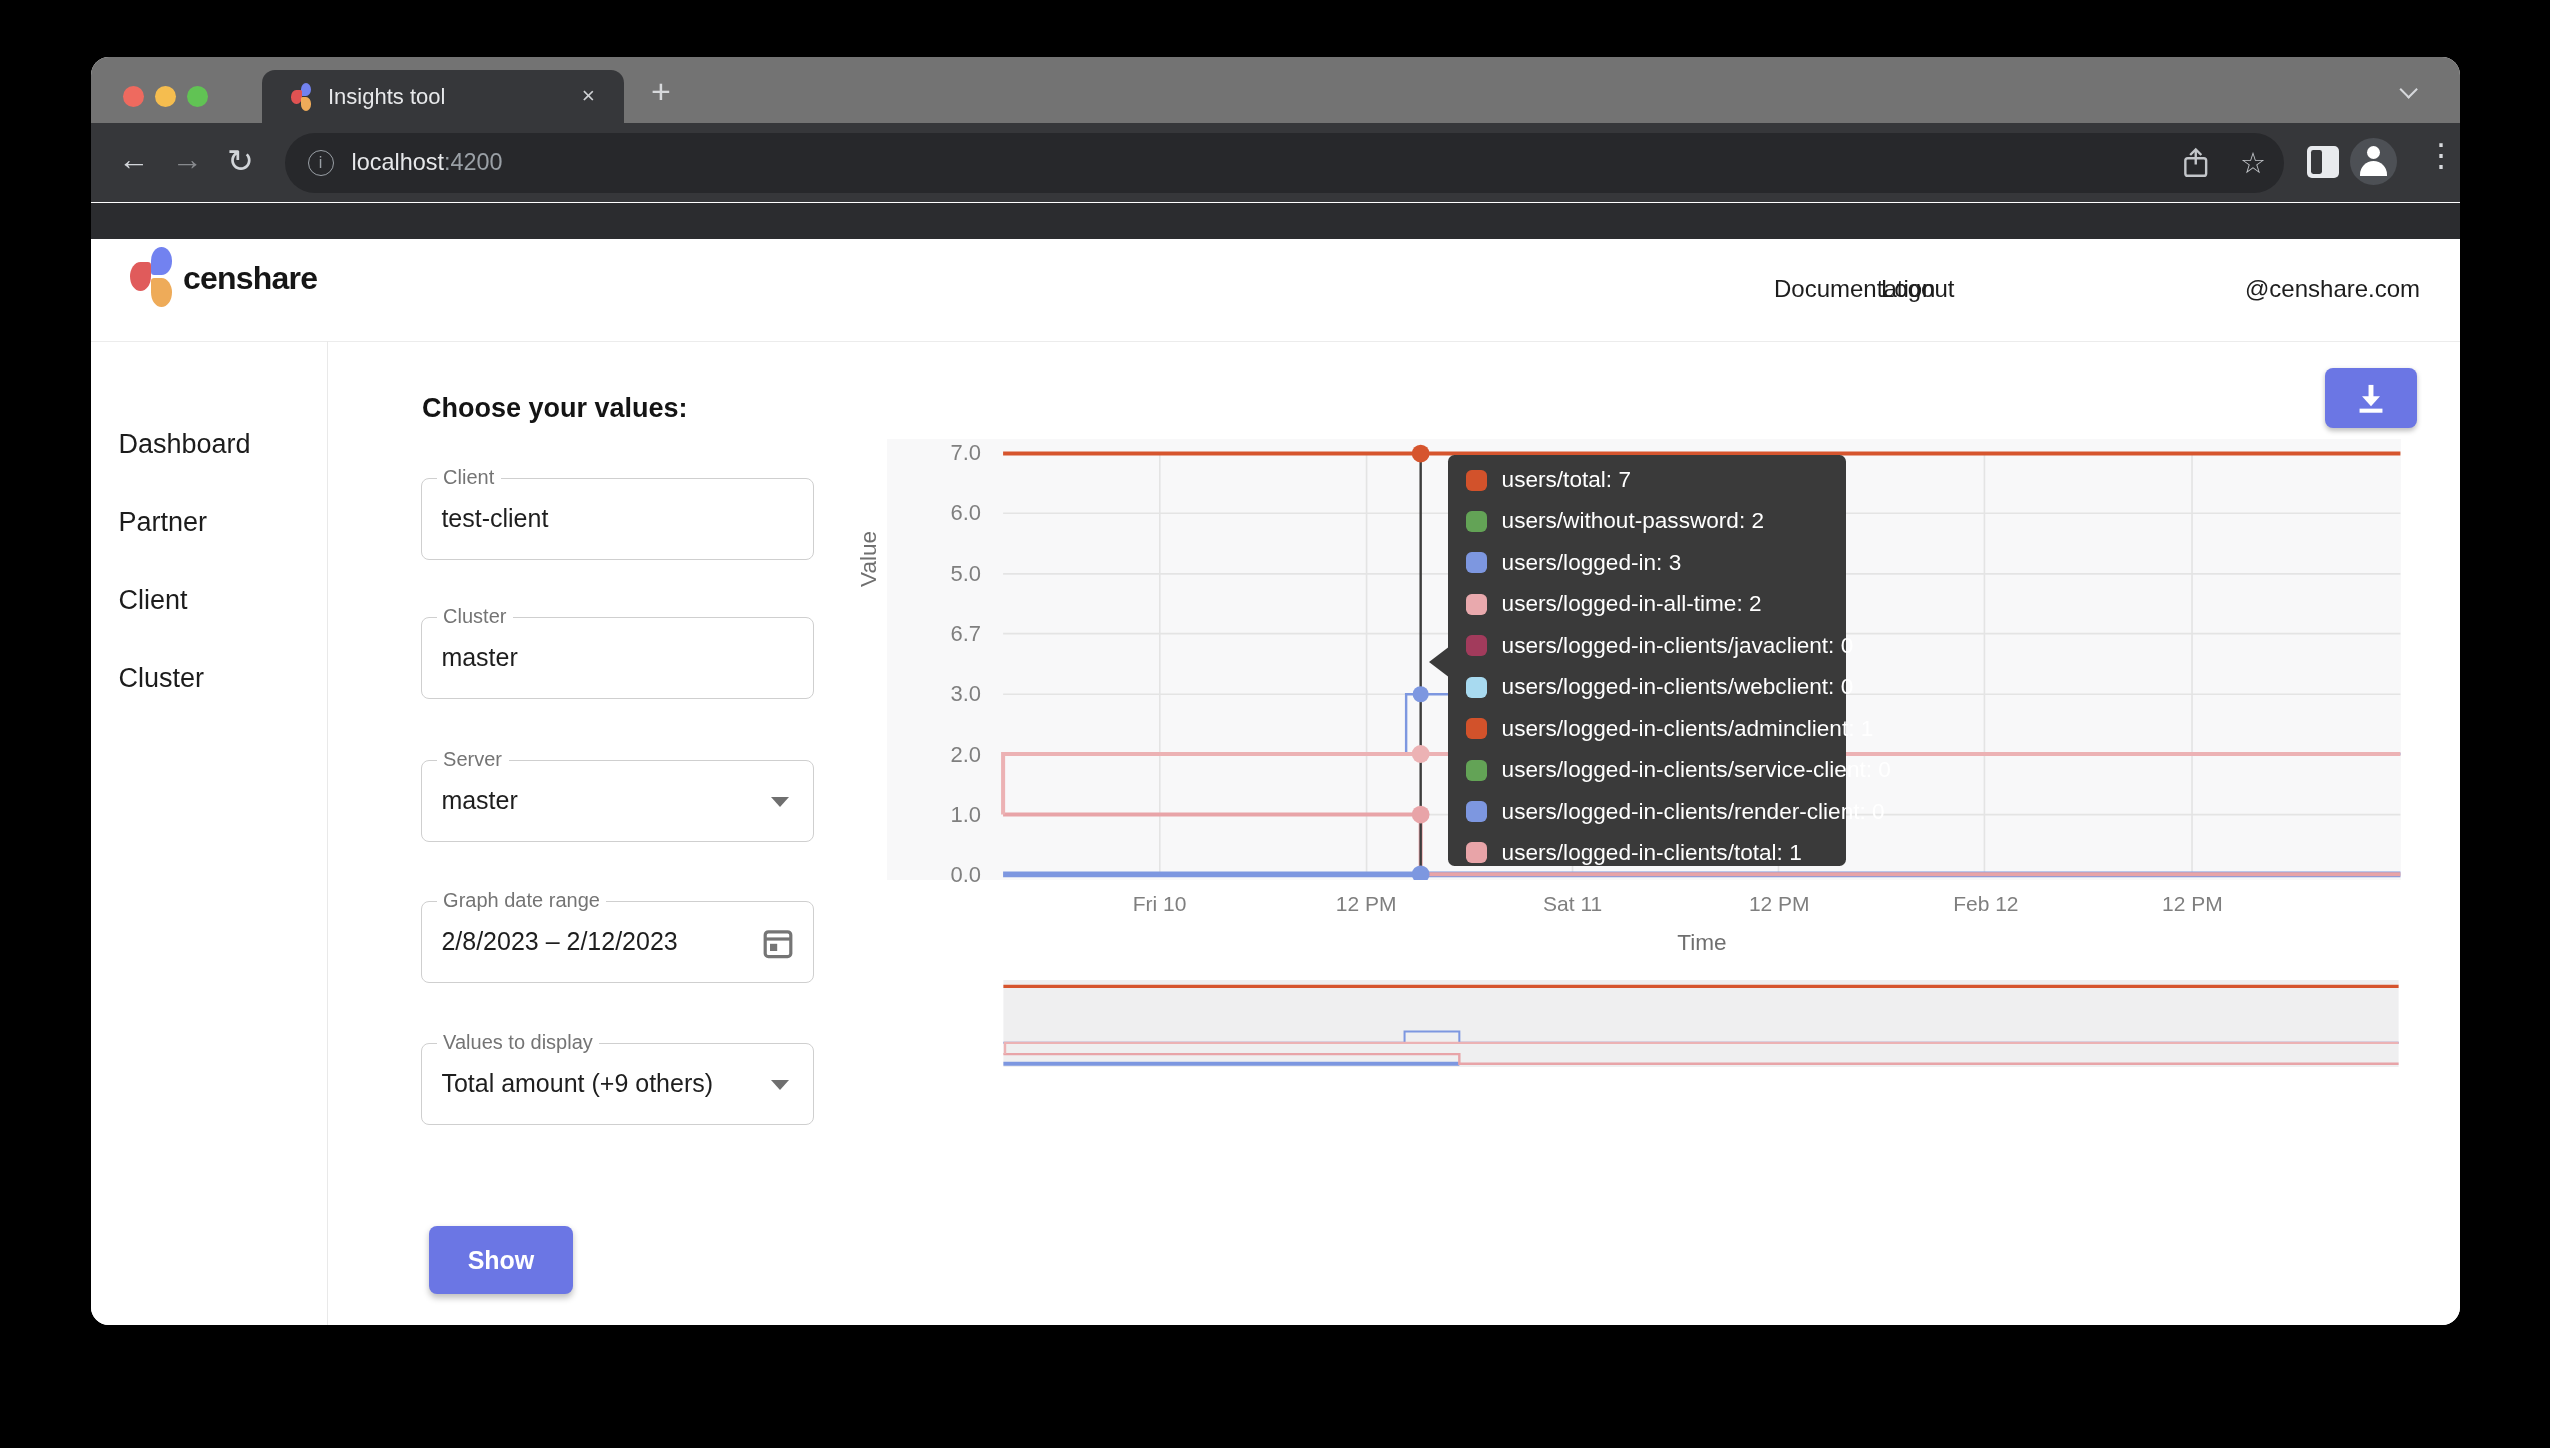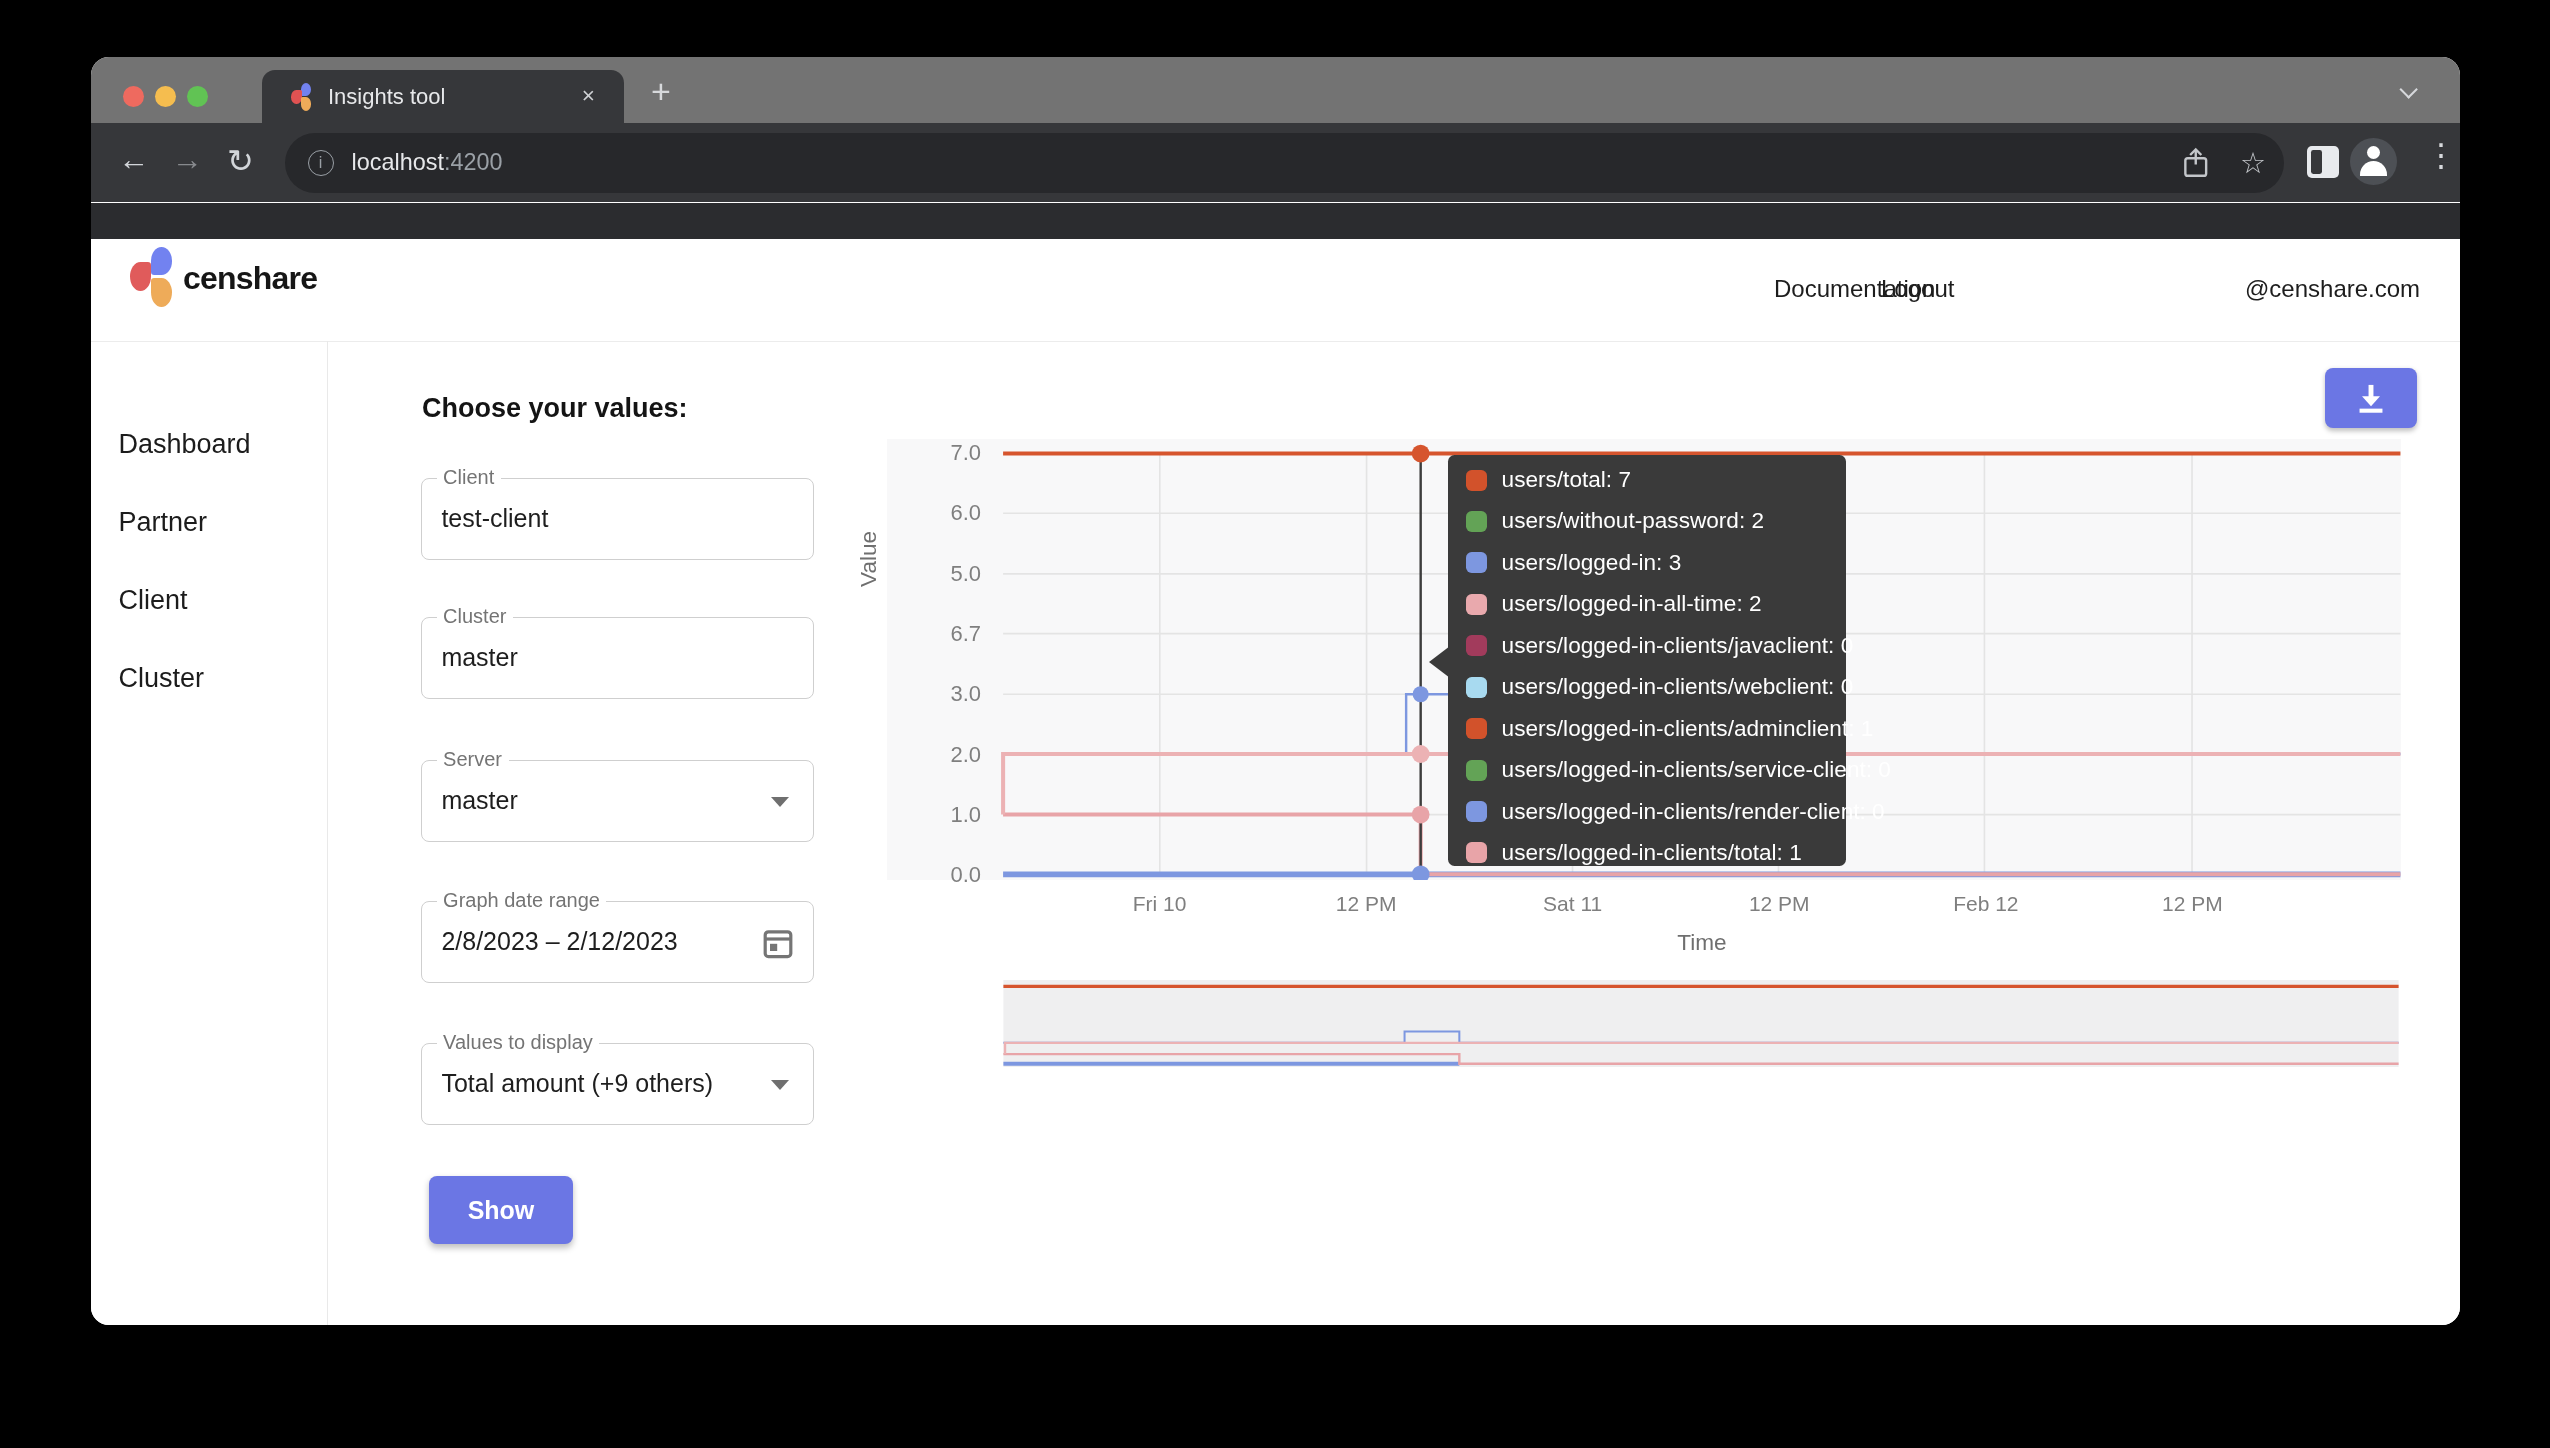--- a/index.html
+++ b/index.html
@@ -66,21 +66,21 @@
   .side-item{margin-left:27.5px;height:29px;font-size:27px;color:#1c1c1c;line-height:29px;}
   
   .form-title{position:absolute;left:331px;top:154px;font-size:27px;font-weight:bold;color:#141414;}
   .field{position:absolute;left:330px;width:393px;height:82px;border:1.6px solid #cfcfcf;border-radius:8px;box-sizing:border-box;}
   .field .flabel{position:absolute;left:14.6px;top:-13px;background:#fff;padding:0 6.5px;font-size:20px;color:#747474;}
   .field .fvalue{position:absolute;left:19.4px;top:0;height:79px;line-height:79px;font-size:25px;color:#1e1e1e;white-space:nowrap;}
   .f-client{top:239px;} .f-cluster{top:378px;} .f-server{top:521px;} .f-date{top:662px;} .f-values{top:804px;}
   .dd-arrow{position:absolute;right:24px;top:36px;width:0;height:0;
             border-left:9px solid transparent;border-right:9px solid transparent;border-top:10.5px solid #6f6f6f;}
   .calicon{position:absolute;right:19.4px;top:24px;}
-  .show-btn{position:absolute;left:338px;top:937px;width:144px;height:68px;background:#6b76e4;color:#fff;
+  .show-btn{position:absolute;left:338px;top:987px;width:144px;height:68px;background:#6b76e4;color:#fff;
             font-size:25px;font-weight:bold;border:none;border-radius:8px;
             box-shadow:0 3.2px 6.5px rgba(0,0,0,0.25);font-family:"Liberation Sans",sans-serif;}
   
   .dl-btn{position:absolute;left:2234px;top:129px;width:92px;height:60px;background:#6b76e4;border:none;
           border-radius:8px;box-shadow:0 2.4px 4.9px rgba(0,0,0,0.25);}
   .chart-bg{position:absolute;left:796px;top:200px;width:1514px;height:441px;background:#f8f8f9;}
   .main-svg{position:absolute;left:796px;top:200px;}
   .yaxis-title{position:absolute;left:765px;top:348px;font-size:22.6px;color:#6f6f6f;transform:rotate(-90deg);transform-origin:left top;
                white-space:nowrap;}
   .yticks{position:absolute;left:817px;top:203px;width:73px;height:445px;display:flex;flex-direction:column;

